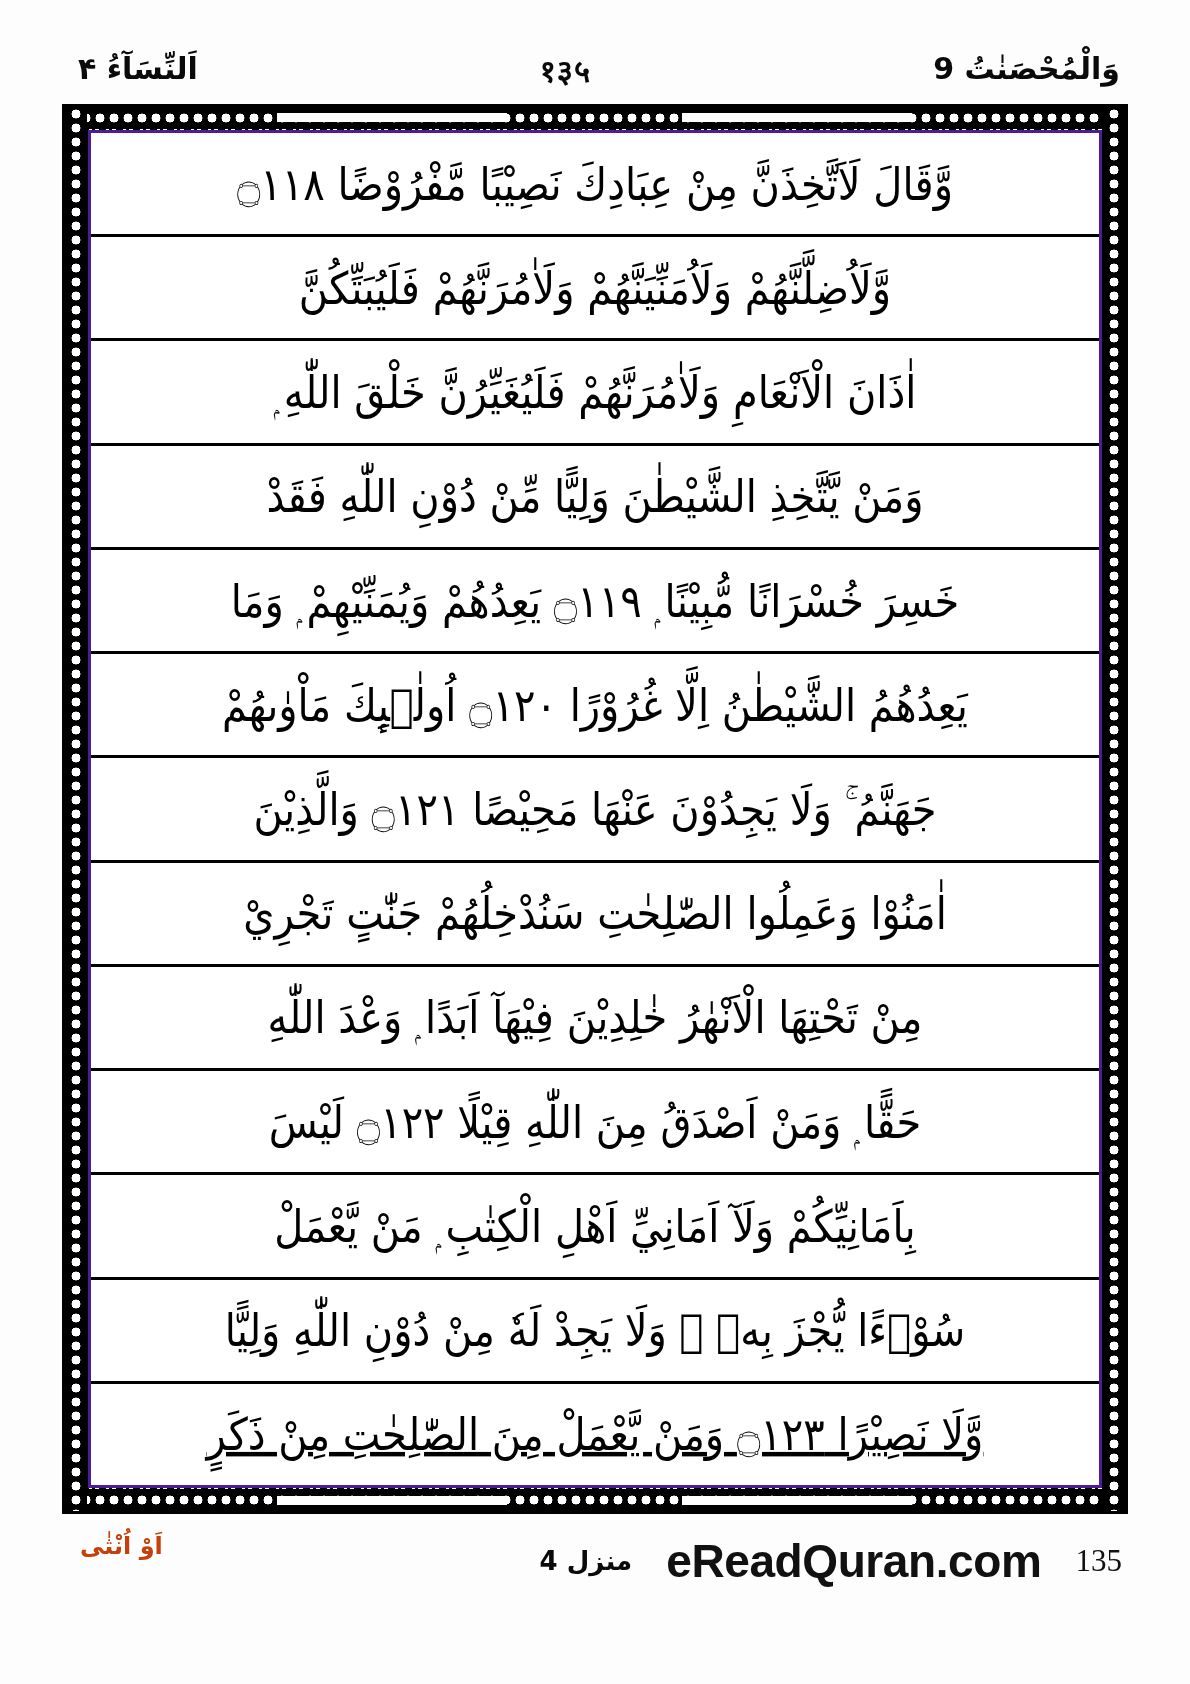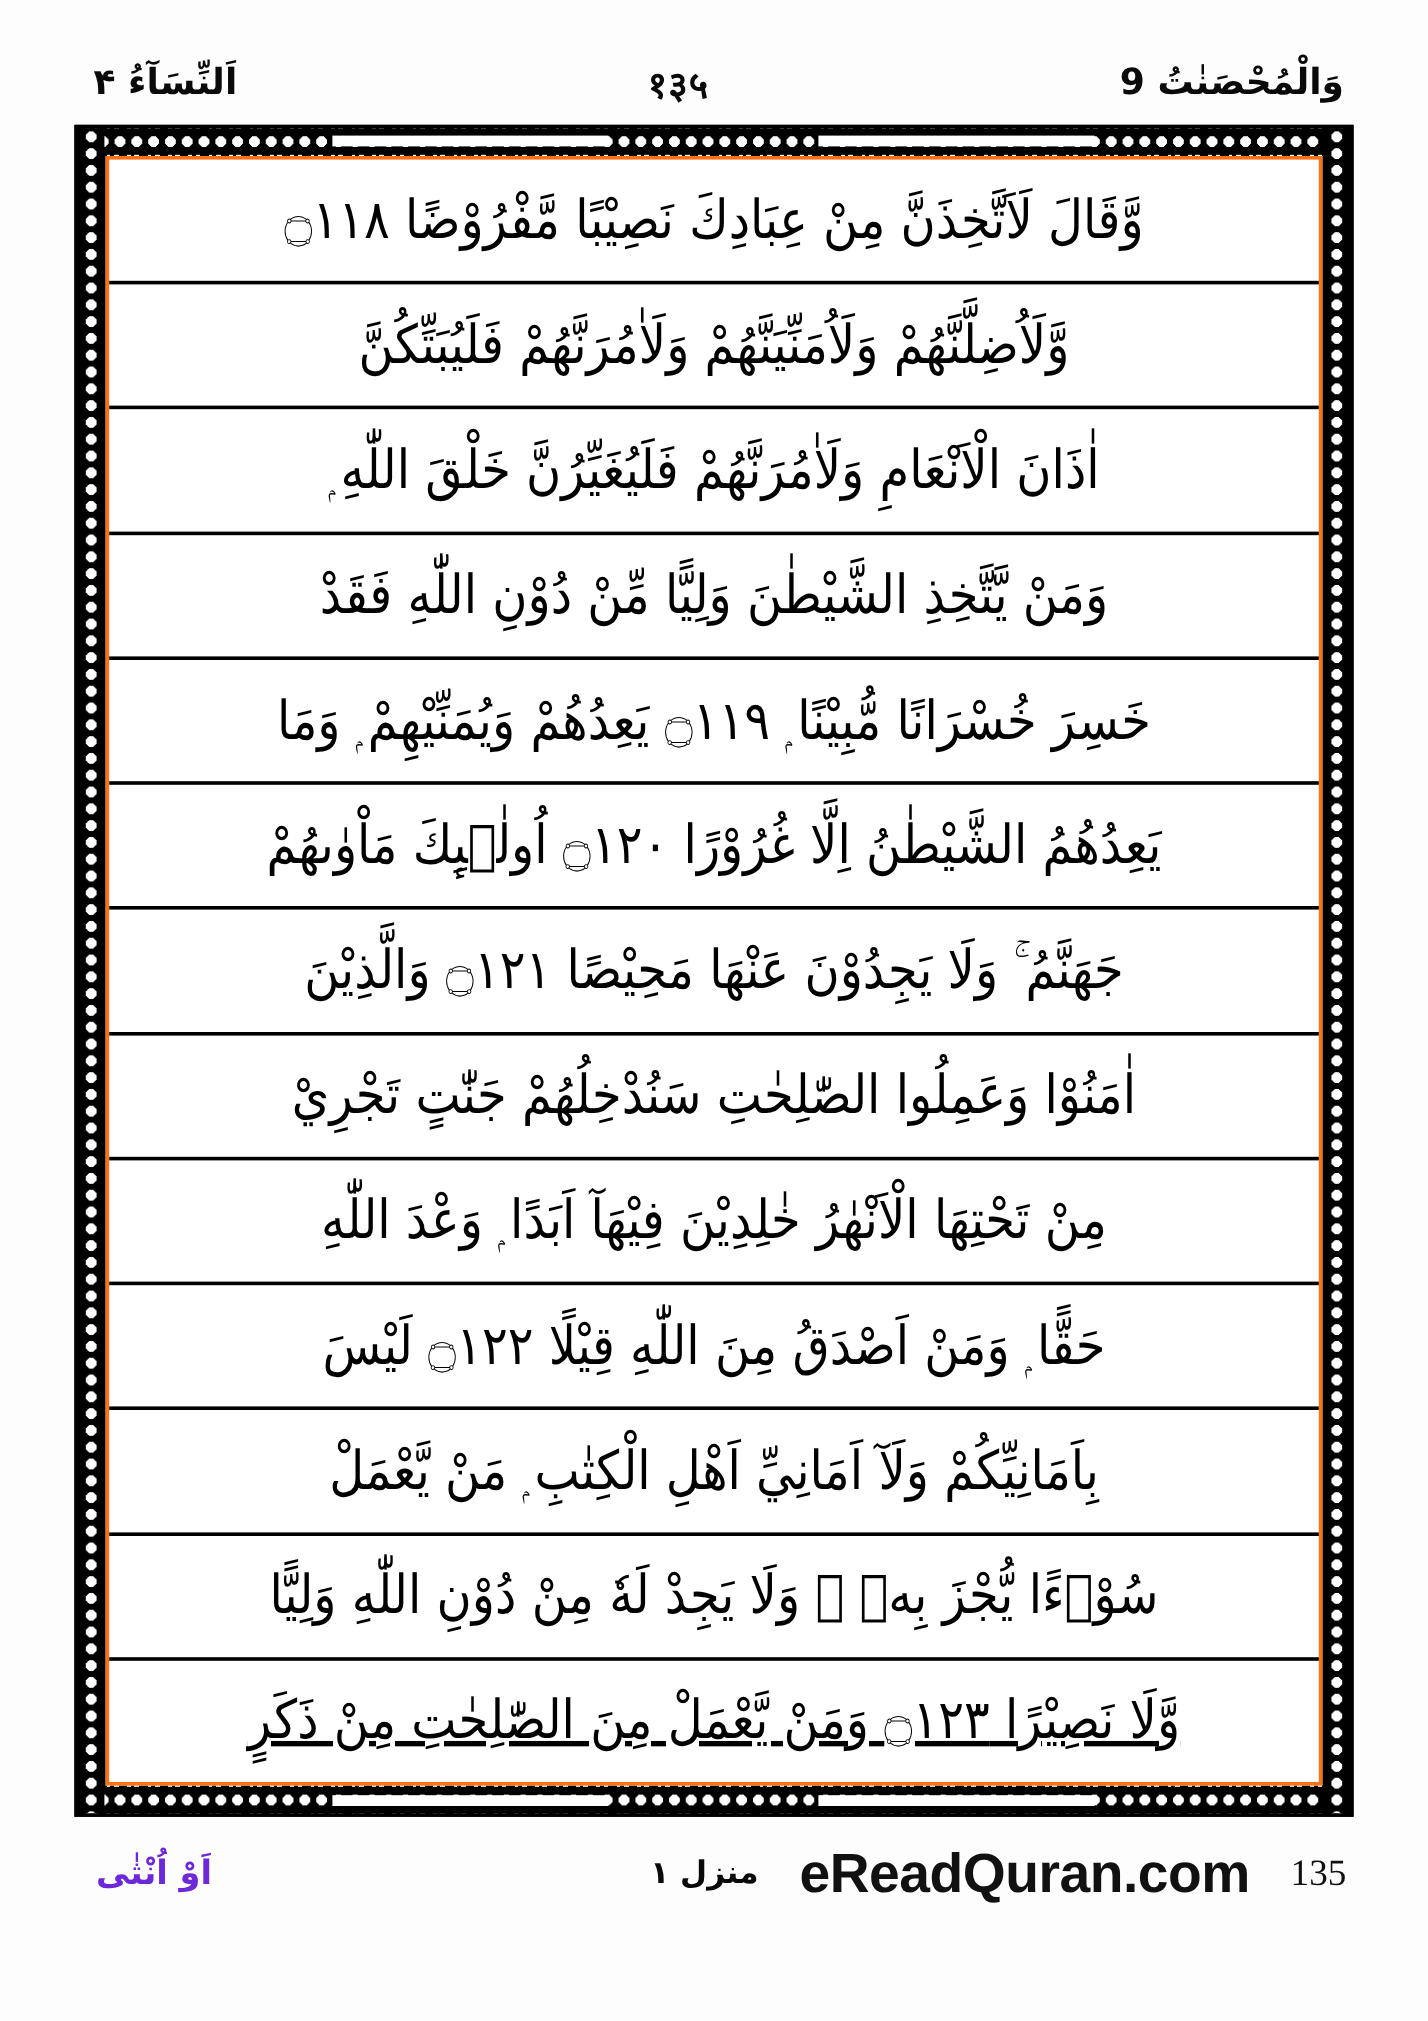--- a/index.html
+++ b/index.html
@@ -130,21 +130,21 @@
   .band-gap.b2 { bottom: 9px; left: 620px; width: 230px; }
 
   
   .frame-inner {
     position: absolute;
     top: 26px;
     left: 26px;
     right: 26px;
     bottom: 26px;
     background: #ffffff;
-    border: 3px solid #f97316;
+    border: 3px solid #4c1d95;
     display: flex;
     flex-direction: column;
   }
 
   
   .ayah-line {
     flex: 1 1 0;
     border-bottom: 3px solid #000;
     display: flex;
     align-items: center;
@@ -177,27 +177,27 @@
     top: 1528px;
     height: 80px;
     display: flex;
     align-items: flex-start;
     justify-content: space-between;
     direction: ltr;
   }
 
   .footer-left {
     font-family: "DejaVu Sans", sans-serif;
-    font-size: 28px;
-    color: #6d28d9;
+    font-size: 24px;
+    color: #c2410c;
     font-weight: 600;
     direction: rtl;
     unicode-bidi: isolate;
     padding-left: 18px;
-    margin-top: 16px;
+    margin-top: 4px;
   }
 
   .footer-right-group {
     display: flex;
     align-items: center;
     gap: 34px;
     margin-top: 6px;
   }
 
   .footer-manzil {
@@ -293,21 +293,21 @@
         <div class="ayah-text">وَّلَا نَصِيْرًا ۝١٢٣ وَمَنْ يَّعْمَلْ مِنَ الصّٰلِحٰتِ مِنْ ذَكَرٍ</div>
       </div>
 
     </div>
   </div>
 
   <div class="page-footer">
     <div class="footer-left">اَوْ اُنْثٰى</div>
 
     <div class="footer-right-group">
-      <div class="footer-manzil">منزل ١</div>
+      <div class="footer-manzil">منزل 4</div>
 
       <div class="footer-brand">eReadQuran.com</div>
 
       <div class="footer-pageno">135</div>
     </div>
   </div>
 
 </div>
 
 </body></html>

